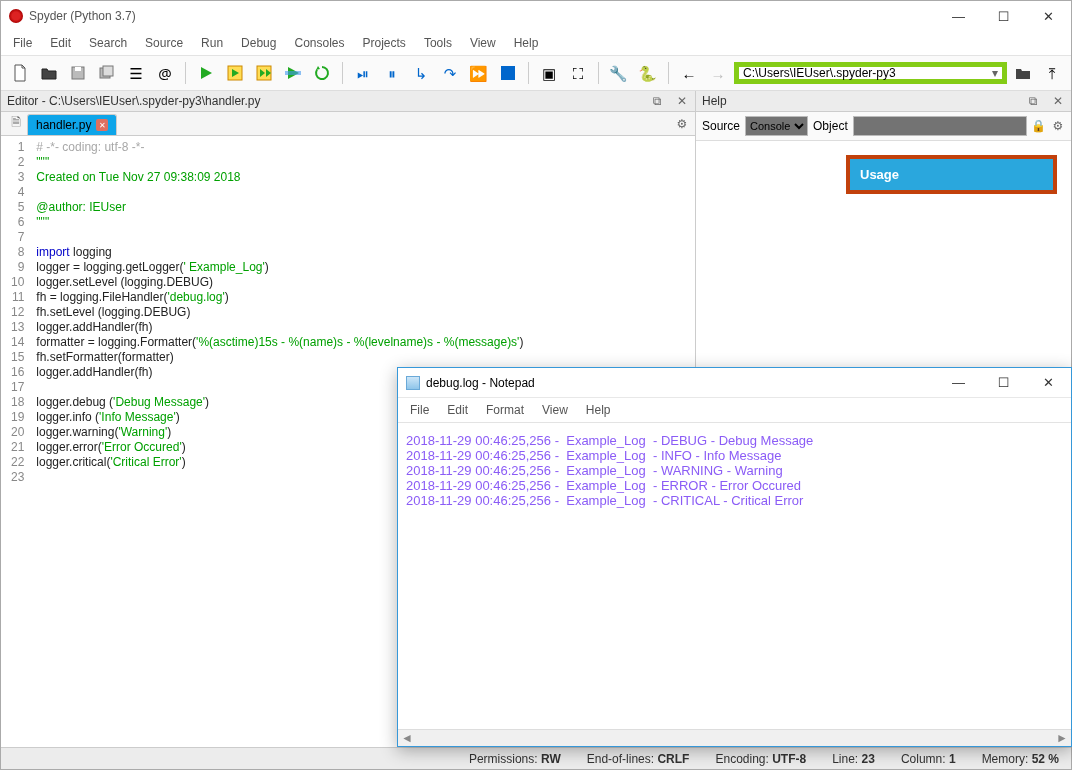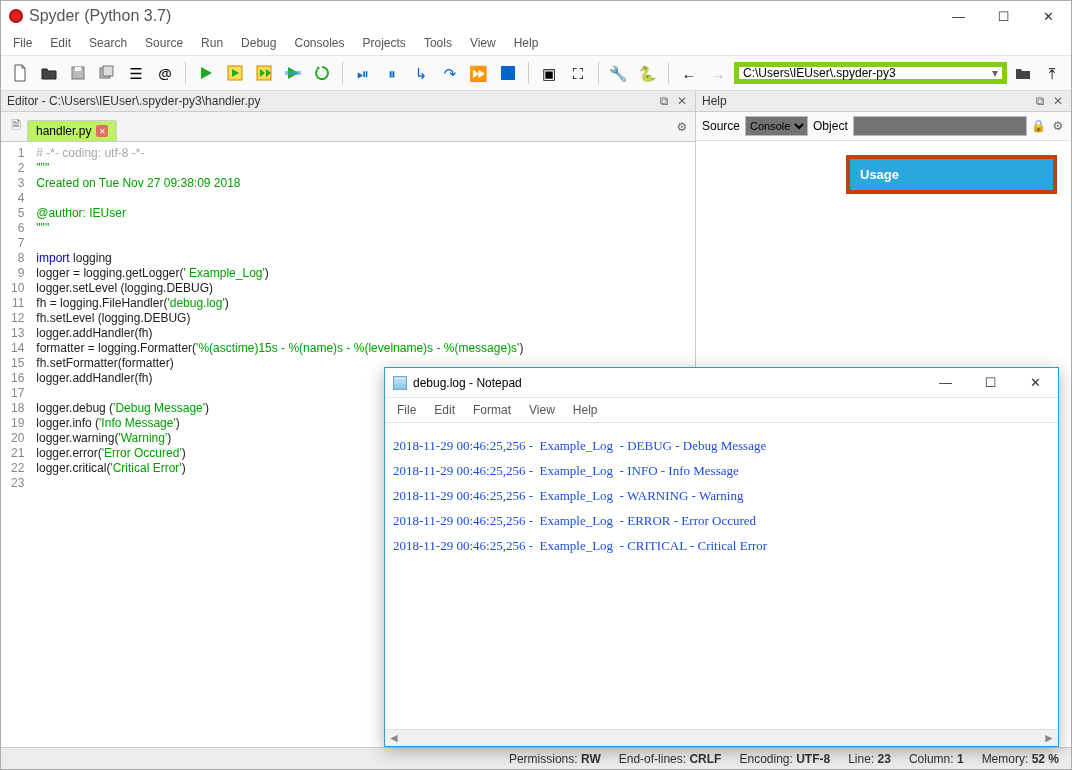--- a/index.html
+++ b/index.html
@@ -1,56 +1,56 @@
 <!DOCTYPE html>
 <html><head>
 <meta charset="utf-8">
 <style>
 *{box-sizing:border-box;margin:0;padding:0;font-family:"Segoe UI",Tahoma,sans-serif;font-size:12px}
 body{background:#f0f0f0;width:1072px;height:770px;position:relative;overflow:hidden}
 .win{background:#fff;border:1px solid #aaa;display:flex;flex-direction:column}
 .titlebar{height:30px;display:flex;align-items:center;padding-left:8px;background:#fff}
-.titlebar .title{flex:1;font-size:16px;color:#555}
+.titlebar .title{flex:1;font-size:12px;color:#555}
 .titlebar .spy-icon{width:14px;height:14px;background:radial-gradient(circle,#d22 40%,#a00 70%);border-radius:50%;margin-right:6px}
 .winbtns{display:flex;height:100%}
 .winbtn{width:45px;display:flex;align-items:center;justify-content:center;color:#333;font-size:13px;cursor:pointer}
 .menubar{display:flex;gap:2px;padding:2px 4px;background:#fff;border-bottom:1px solid #e3e3e3}
 .menuitem{padding:3px 8px;color:#555;cursor:pointer}
 .toolbar{display:flex;align-items:center;gap:3px;padding:4px 6px;background:#fafafa;border-bottom:1px solid #ddd;flex-wrap:nowrap}
 .tbtn{width:26px;height:26px;display:flex;align-items:center;justify-content:center;border-radius:3px;cursor:pointer}
 .tsep{width:1px;height:22px;background:#ccc;margin:0 4px}
 .pathbox{flex:1;min-width:120px;border:5px solid #84cc16;background:#fff;padding:2px 4px;height:22px;display:flex;align-items:center}
 .panes{flex:1;display:flex;overflow:hidden}
 .left{width:695px;display:flex;flex-direction:column;border-right:1px solid #ccc}
 .right{flex:1;display:flex;flex-direction:column}
-.panehdr{background:#ececec;border-bottom:1px solid #ccc;padding:3px 6px;display:flex;align-items:center;gap:4px;font-size:11px;color:#333}
+.panehdr{background:#ececec;border-bottom:1px solid #ccc;padding:3px 6px;display:flex;align-items:center;gap:11px;font-size:11px;color:#333}
 .panehdr .spacer{flex:1}
 .smallicon{width:14px;height:14px;display:inline-flex;align-items:center;justify-content:center;cursor:pointer;color:#666}
 .tabs{display:flex;background:#f5f5f5;border-bottom:1px solid #ccc;padding-left:4px}
-.tab{display:flex;align-items:center;gap:5px;padding:3px 8px;border:1px solid #ccc;border-bottom:none;background:#bef264;margin-top:8px;border-radius:3px 3px 0 0;font-size:11px}
+.tab{display:flex;align-items:center;gap:5px;padding:3px 8px;border:1px solid #ccc;border-bottom:none;background:#0ea5e9;margin-top:2px;border-radius:3px 3px 0 0;font-size:11px}
 .tab .x{width:12px;height:12px;background:#e07060;border-radius:2px;display:flex;align-items:center;justify-content:center;color:#fff;font-size:8px;cursor:pointer}
 .tabs .spacer{flex:1}
 .editor{flex:1;display:flex;font-family:Consolas,monospace;font-size:13px;line-height:15px;background:#fff;overflow:auto}
 .gutter{text-align:right;padding:4px 6px 4px 10px;color:#888;background:#fff;user-select:none}
 .code{padding:4px 6px;white-space:pre;color:#222}
 .c-cmt{color:#a8a8a8;}
 .c-str{color:#00a000}
 .c-kw{color:#0000c8}
 .help-sub{display:flex;align-items:center;gap:5px;padding:4px 6px;border-bottom:1px solid #ddd;background:#fafafa;font-size:11px}
 .help-sub select,.help-sub .combo{border:1px solid #bbb;background:#737373;height:20px;font-size:11px}
 .help-body{flex:1;padding:14px;overflow:auto;position:relative}
 .usage-card{border:4px solid #c2410c;width:211px;margin-left:auto}
 .usage-hdr{background:#2aa7dd;color:#fff;padding:8px 10px;font-weight:600;font-size:13px}
 .usage-txt{padding:10px;font-size:12px;color:#333;line-height:1.35}
-.statusbar{height:22px;background:#ececec;border-top:1px solid #ccc;display:flex;align-items:center;justify-content:flex-end;gap:18px;padding:0 12px;font-size:11px;color:#333}
-.notepad{position:absolute;left:384px;top:367px;width:675px;height:380px;background:#fff;border:1px solid #3698d9;box-shadow:0 4px 16px rgba(0,0,0,.3);display:flex;flex-direction:column}
+.statusbar{height:22px;background:#ececec;border-top:1px solid #ccc;display:flex;align-items:center;justify-content:flex-end;gap:26px;padding:0 12px;font-size:11px;color:#333}
+.notepad{position:absolute;left:397px;top:367px;width:675px;height:380px;background:#fff;border:1px solid #3698d9;box-shadow:0 4px 16px rgba(0,0,0,.3);display:flex;flex-direction:column}
 .np-title{height:30px;background:#fff;display:flex;align-items:center;padding-left:8px;border-bottom:1px solid #e8e8e8}
 .np-icon{width:14px;height:14px;background:linear-gradient(#cde6f8,#8ec5ea);border:1px solid #6aa9d8;margin-right:6px}
 .np-menu{display:flex;gap:2px;padding:2px 4px;border-bottom:1px solid #e3e3e3}
-.np-body{flex:1;padding:10px 8px;font-family:Liberation Serif, serif;font-size:13px;line-height:25px;white-space:pre;overflow:auto;color:#1d4ed8}
+.np-body{flex:1;padding:10px 8px;font-family:Liberation Sans, sans-serif;font-size:13px;line-height:15px;white-space:pre;overflow:auto;color:#8b5cf6}
 .np-scroll{height:17px;background:#f0f0f0;border-top:1px solid #ddd;display:flex;justify-content:space-between;padding:0 3px;align-items:center;color:#888;font-size:10px}
 .ico{font-family:system-ui;font-size:15px;line-height:1}
 svg{display:block}
 </style>
 </head>
 <body>
 
 <div class="win" style="width:1072px;height:770px">
 
   <div class="titlebar">

